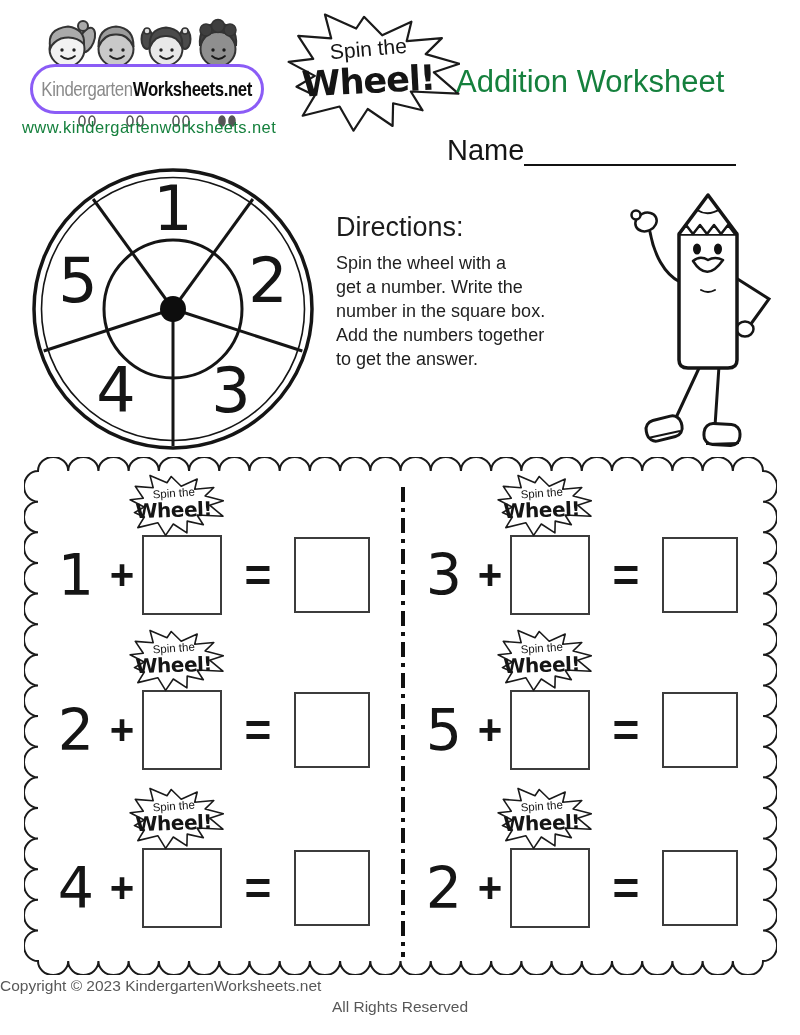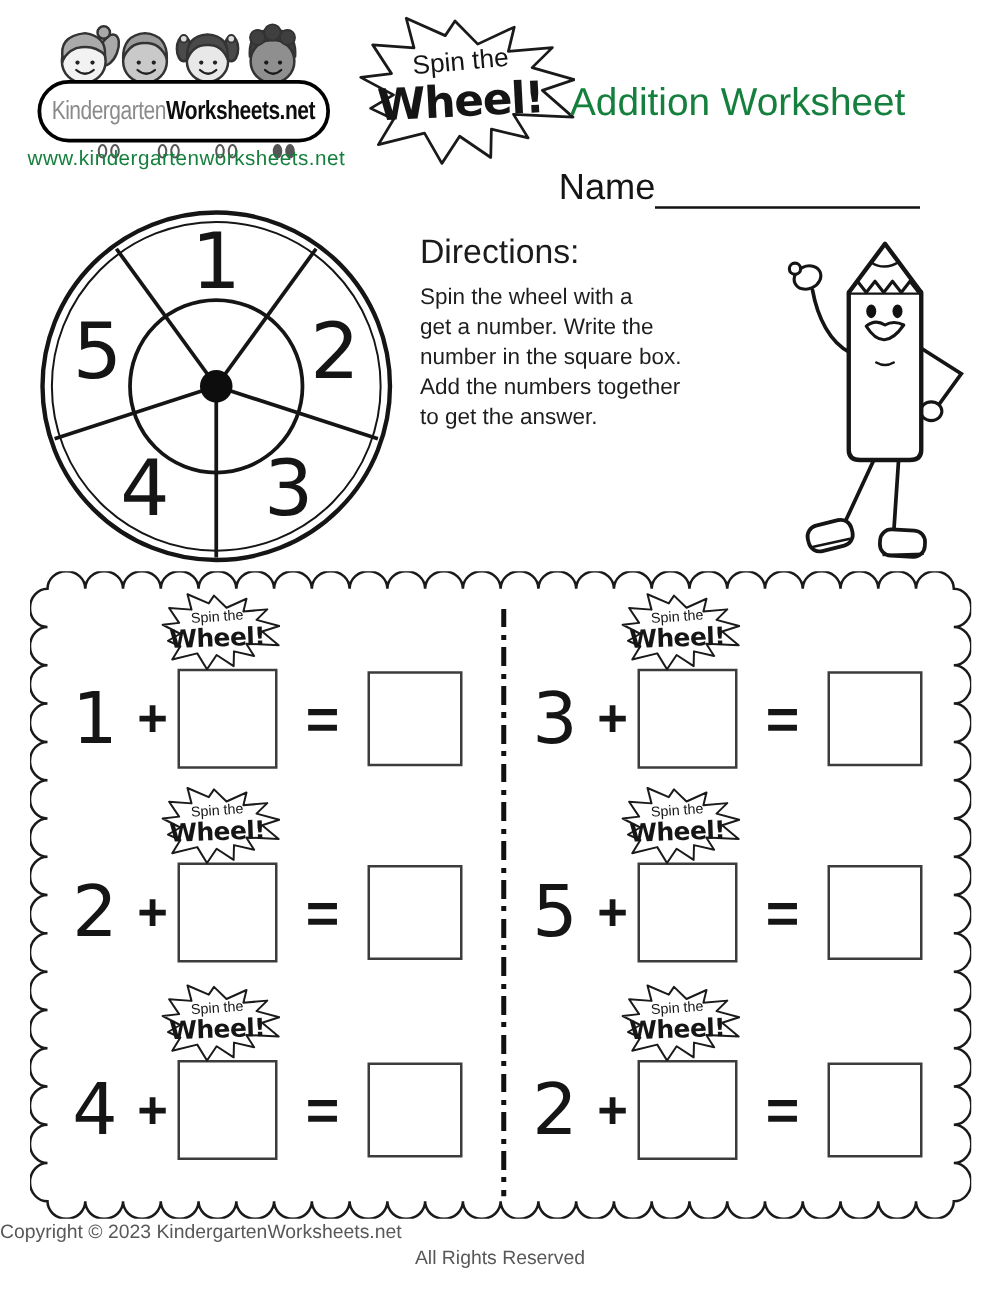--- a/index.html
+++ b/index.html
@@ -3,44 +3,44 @@
 <meta charset="utf-8">
 <style>
   html,body{margin:0;padding:0;background:#fff;}
   .page{position:relative;width:800px;height:1035px;background:#fff;overflow:hidden;
         font-family:"Liberation Sans",sans-serif;color:#151515;}
   svg text{font-family:"Liberation Sans",sans-serif;fill:#151515;}
 
   
   .logo-kids{position:absolute;left:30px;top:4px;}
   .logo-banner{position:absolute;left:30px;top:64px;width:228px;height:44px;
-    background:#fff;border:3px solid #000000;border-radius:26px;
+    background:#fff;border:3px solid #8b5cf6;border-radius:26px;
     display:flex;align-items:center;justify-content:center;overflow:hidden;}
   .logo-banner .brand{white-space:nowrap;font-size:21px;transform:scaleX(.8);letter-spacing:-0.5px;}
   .brand-gray{color:#8a8a8a;}
   .brand-black{color:#0d0d0d;font-weight:bold;}
   .website{position:absolute;left:22px;top:118px;width:248px;text-align:center;
     font-size:16.5px;color:#15803d;letter-spacing:.4px;}
 
   
   .burst-big{position:absolute;left:278px;top:4px;}
   .burst-small{position:absolute;left:74px;top:-64px;}
   .burst-t1{font-size:21px;}
   .burst-t2{font-size:35px;font-weight:bold;font-family:"DejaVu Sans",sans-serif;letter-spacing:-1px;}
   .burst-s1{font-size:11.5px;}
   .burst-s2{font-size:20px;font-weight:bold;font-family:"DejaVu Sans",sans-serif;letter-spacing:-0.5px;}
   .title{position:absolute;left:456px;top:64px;font-size:31px;color:#15803d;}
-  .name-row{position:absolute;left:447px;top:134px;display:flex;align-items:center;}
+  .name-row{position:absolute;left:447px;top:134px;display:flex;align-items:flex-start;}
   .name-label{font-size:29px;}
   .name-line{display:inline-block;width:212px;border-bottom:2.5px solid #111;height:30px;}
 
   
   .wheel{position:absolute;left:28px;top:163px;}
   .wheel-num{font-size:62px;font-family:"DejaVu Sans",sans-serif;}
-  .directions{position:absolute;left:336px;top:186px;width:312px;}
+  .directions{position:absolute;left:336px;top:212px;width:312px;}
   .dir-head{font-size:27px;margin-bottom:9px;color:#1b1b1b;}
   .dir-line{display:block;font-size:18px;line-height:1.33;color:#1e1e1e;}
   .pencil{position:absolute;left:622px;top:182px;}
 
   
   .panel{position:absolute;left:24px;top:457px;}
   .divider{position:absolute;left:401px;top:487px;width:3.5px;height:470px;
     background:repeating-linear-gradient(to bottom,#111 0 15px,transparent 15px 21px,#111 21px 25px,transparent 25px 31px);}
   .problem{position:absolute;display:flex;align-items:center;height:80px;}
   .num{width:52px;text-align:center;font-size:57px;font-family:"DejaVu Sans",sans-serif;}

